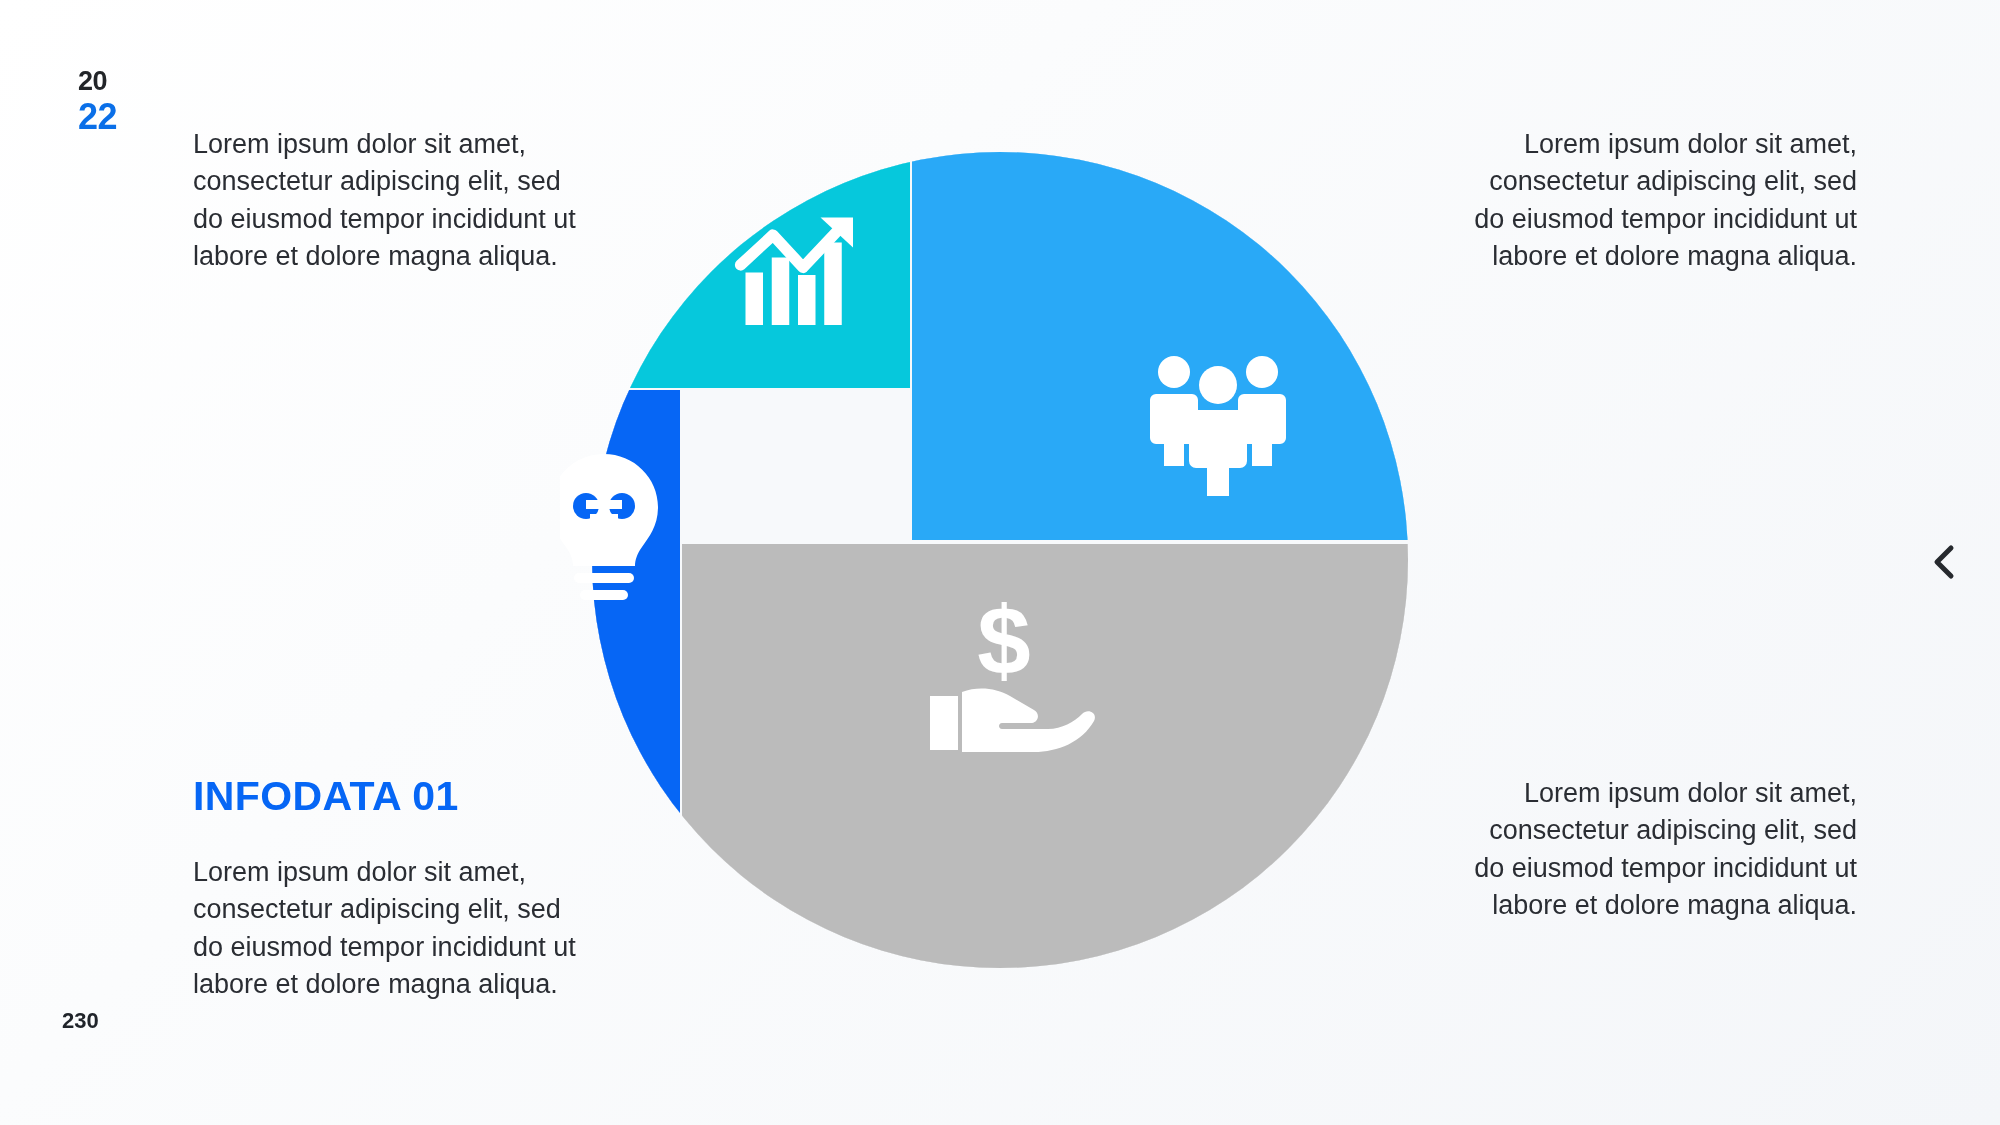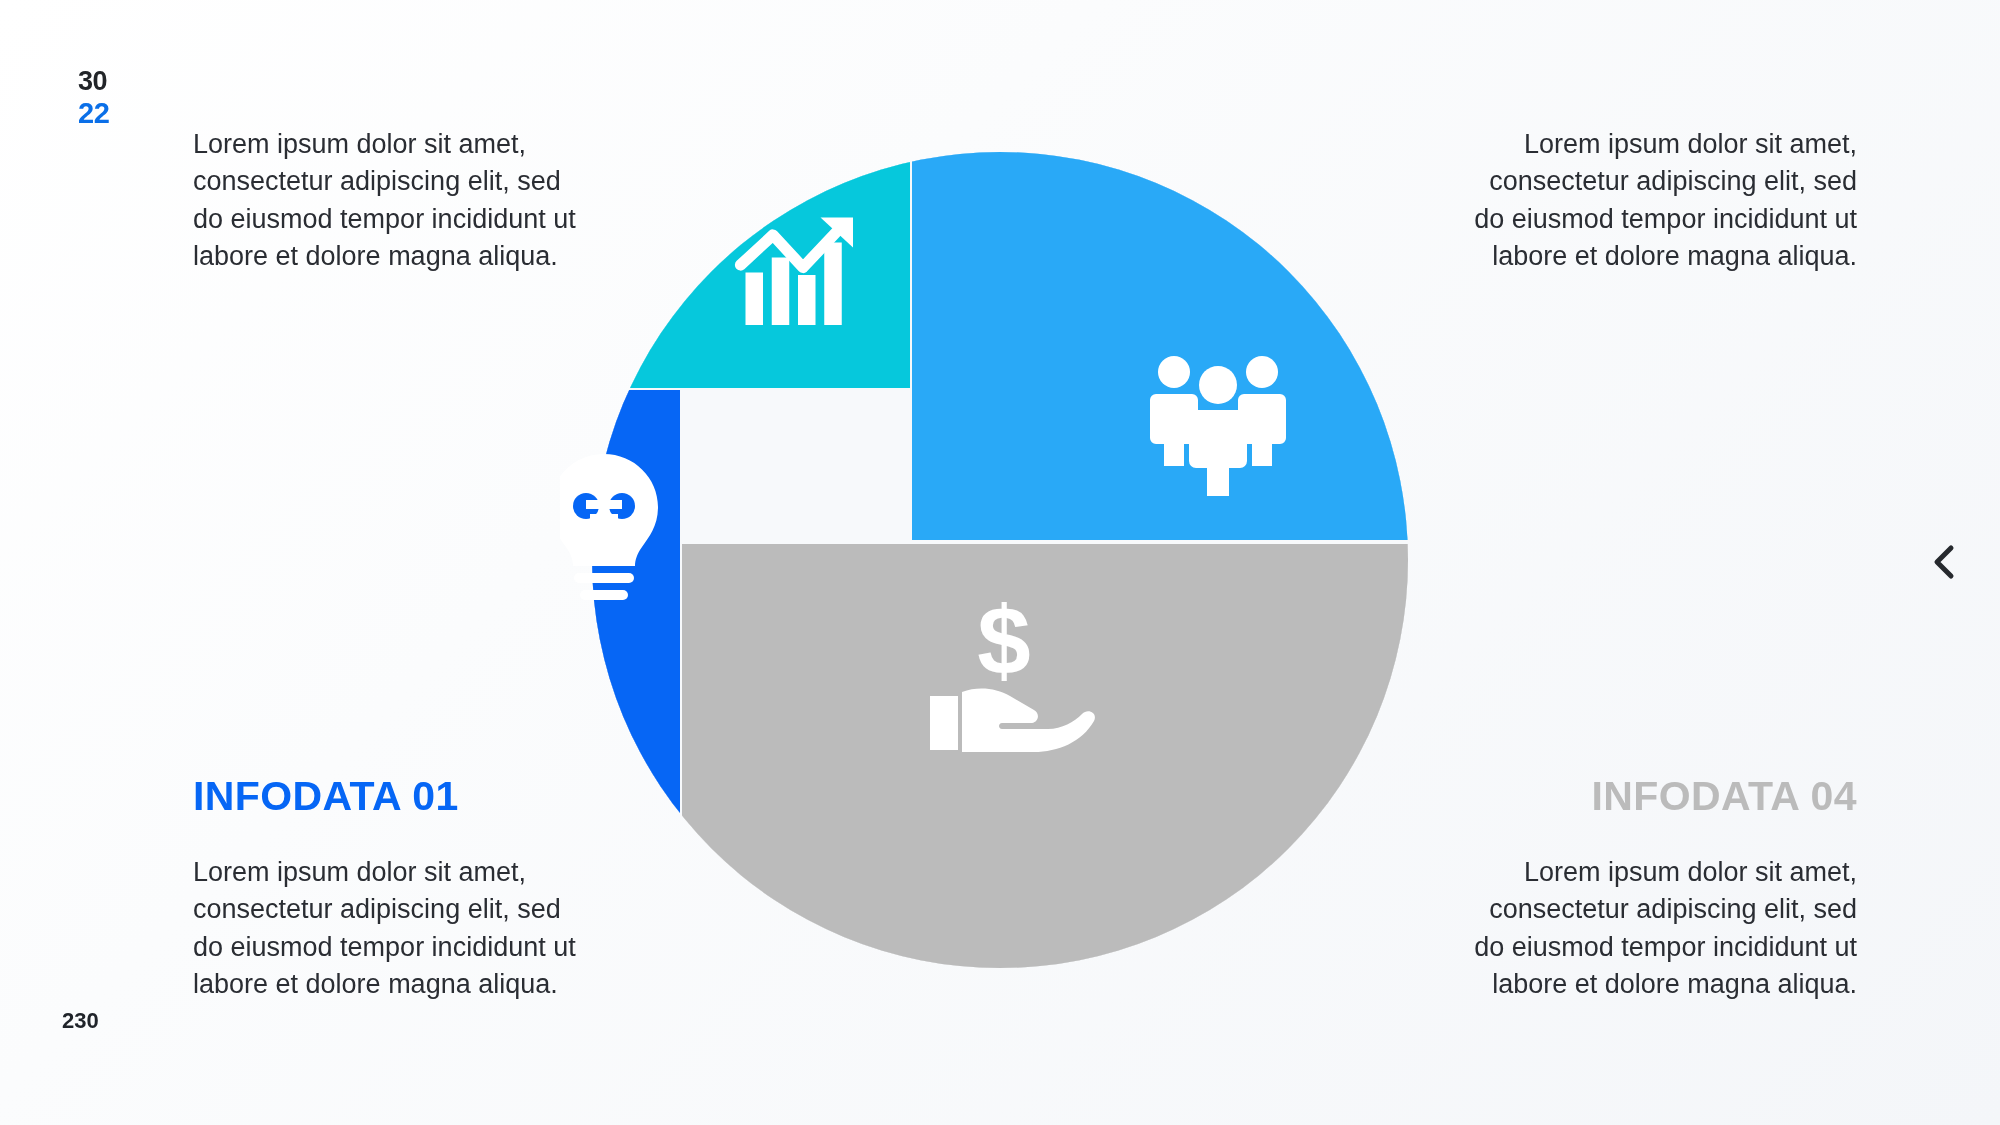--- a/index.html
+++ b/index.html
@@ -31,21 +31,21 @@
   }
   #year-marker .yr-top {
     display: block;
     font-size: 27px;
     font-weight: bold;
     color: #222529;
     letter-spacing: -0.5px;
   }
   #year-marker .yr-bot {
     display: block;
-    font-size: 29px;
+    font-size: 36px;
     font-weight: bold;
     color: #0a6fe8;
     letter-spacing: -0.5px;
     margin-top: 4px;
   }
 
   
   #page-number {
     position: absolute;
     left: 62px;
@@ -102,21 +102,21 @@
   #wheel svg { display: block; width: 100%; height: 100%; }
 
   .seg-icon { pointer-events: none; }
 </style>
 </head>
 <body>
 
 <div id="slide">
 
   <div id="year-marker">
-    <span class="yr-top">30</span>
+    <span class="yr-top">20</span>
     <span class="yr-bot" style="color: rgb(10, 111, 232);">22</span>
   </div>
 
   <div id="page-number">230</div>
 
   <div id="nav-prev">
     <svg width="30" height="40" viewBox="0 0 30 40">
       <polyline points="22,6 8,20 22,34" fill="none" stroke="#26292e" stroke-width="5" stroke-linecap="round" stroke-linejoin="round"></polyline>
     </svg>
   </div>
@@ -215,17 +215,16 @@
   <div class="info-block" id="block-03">
     <p class="info-body">Lorem ipsum dolor sit amet, consectetur adipiscing elit, sed do eiusmod tempor incididunt ut labore et dolore magna aliqua.</p>
   </div>
 
   <div class="info-block" id="block-01">
     <h2 class="info-title" style="color: rgb(6, 102, 245);">INFODATA 01</h2>
     <p class="info-body">Lorem ipsum dolor sit amet, consectetur adipiscing elit, sed do eiusmod tempor incididunt ut labore et dolore magna aliqua.</p>
   </div>
 
   <div class="info-block" id="block-04">
-    <h2 class="info-title" style="color: rgb(187, 187, 187);">INFODATA 04</h2>
     <p class="info-body">Lorem ipsum dolor sit amet, consectetur adipiscing elit, sed do eiusmod tempor incididunt ut labore et dolore magna aliqua.</p>
   </div>
 
 </div>
 
 </body></html>

